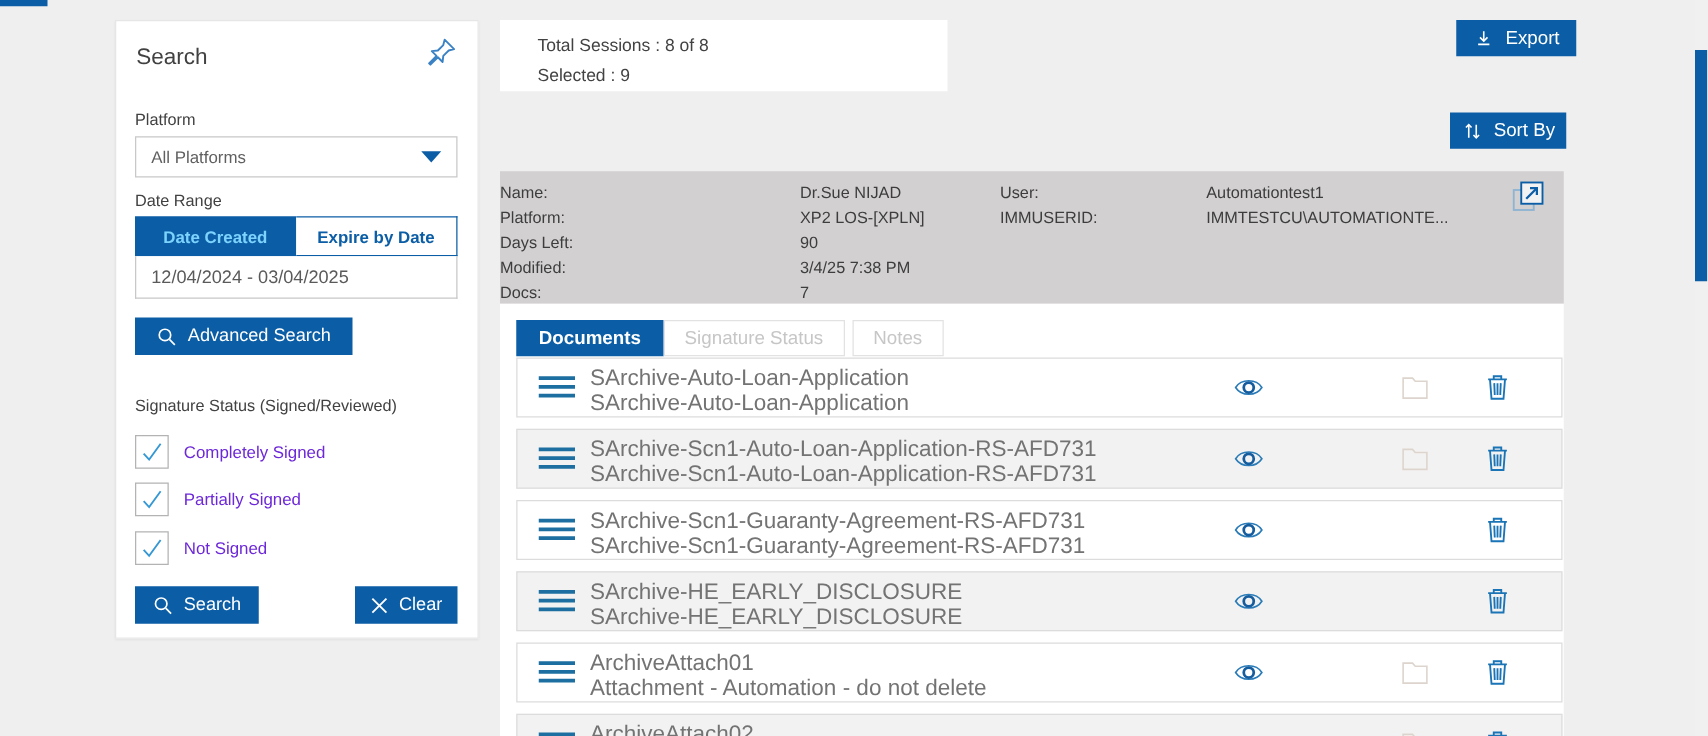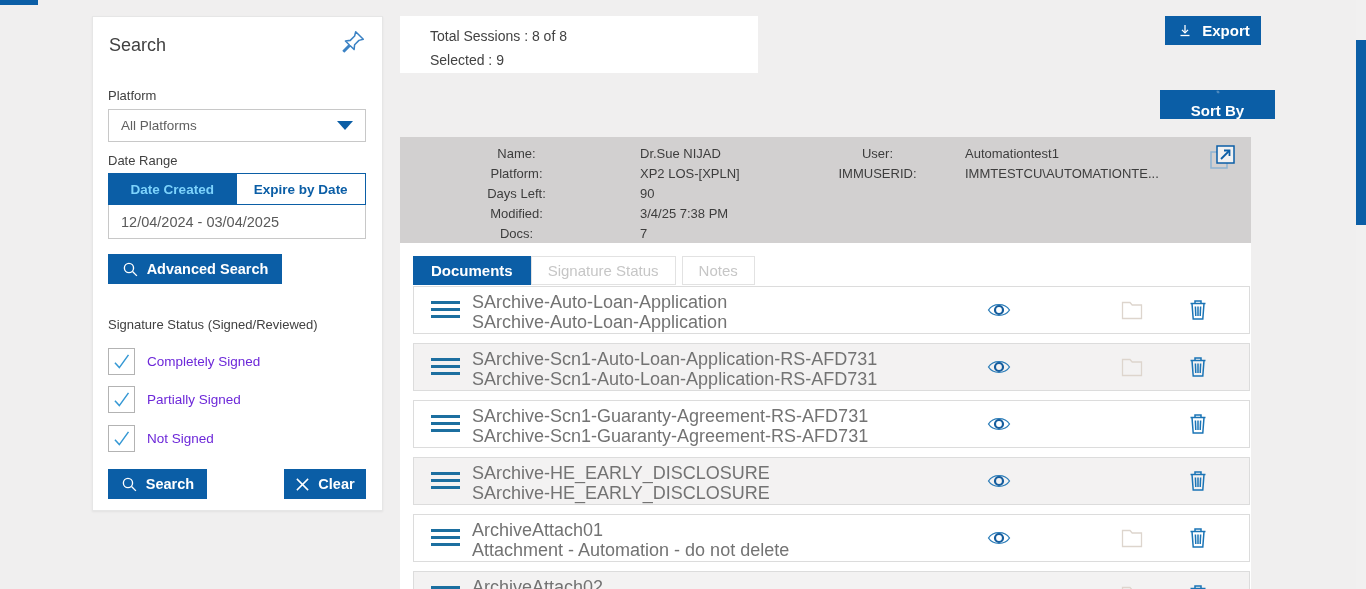--- a/index.html
+++ b/index.html
@@ -22,43 +22,43 @@
     border-right:8px solid transparent; border-top:9px solid #0b5ea6; }
   .dr-toggle { position:absolute; left:15px; right:16px; top:156px; height:32px; display:flex; }
   .dr-tab { flex:1; display:flex; align-items:center; justify-content:center;
     font-size:13.5px; font-weight:700; cursor:pointer; }
   .dr-tab.active { background:#0b5ea6; color:#7dd3fc; }
   .dr-tab.inactive { background:#fff; color:#0b5ea6; border:1px solid #0b5ea6; border-left:none; }
   .date-input { position:absolute; left:15px; right:16px; top:188px; height:34px;
     border:1px solid #c8c8c8; border-top:none; background:#fff; display:flex; align-items:center;
     padding:0 12px; font-size:14.5px; color:#5a5a5a; }
   .btn { background:#0b5ea6; color:#fff; border:none; display:inline-flex; align-items:center;
-    justify-content:center; gap:8px; font-size:14.5px; font-weight:700; cursor:pointer;
+    justify-content:center; gap:8px; font-size:14.5px; font-weight:400; cursor:pointer;
     font-family:"Liberation Sans", sans-serif; }
   .adv-btn { position:absolute; left:15px; top:237px; width:174px; height:30px; }
   .sig-label { top:300px; }
   .cb-row { position:absolute; left:15px; display:flex; align-items:center; gap:12px; }
   .cb-box { width:27px; height:27px; border:1px solid #b3b3b3; background:#fff; display:flex;
     align-items:center; justify-content:center; cursor:pointer; }
   .cb-label { font-size:13.5px; color:#6d28d9; }
   .search-btn { position:absolute; left:15px; top:452px; width:99px; height:30px; }
   .clear-btn { position:absolute; right:16px; top:452px; width:82px; height:30px; }
 
   
   .summary-box { position:absolute; left:400px; top:16px; width:358px; height:57px; background:#fff;
     padding:8px 0 0 30px; }
   .summary-line { font-size:14px; color:#424242; line-height:24px; }
   .export-btn { position:absolute; left:1165px; top:16px; width:96px; height:29px; font-size:15px; }
-  .sort-btn { position:absolute; left:1160px; top:90px; width:115px; height:29px; font-size:15px;flex-direction:column; }
+  .sort-btn { position:absolute; left:1160px; top:90px; width:93px; height:29px; font-size:15px; }
 
   
   .session-card { position:absolute; left:400px; top:137px; width:851px; height:106px; background:#d2d0d0; }
   .sess-grid { position:absolute; top:7px; left:0; font-size:13px; color:#3d3d3d; line-height:20px; }
   .sess-grid .frow { display:flex; }
-  .sess-grid .flabel { text-align:center; }
+  .sess-grid .flabel { text-align:left; }
   .sg-left .flabel { width:233px; }
   .sg-left .fvalue { padding-left:7px; }
   .sg-right { left:400px; }
   .sg-right .flabel { width:155px; }
   .sg-right .fvalue { padding-left:10px; }
   .open-session { position:absolute; left:808px; top:5px; width:30px; height:32px; cursor:pointer; }
 
   
   .content { position:absolute; left:400px; top:243px; width:851px; height:422px; background:#fff; overflow:hidden; }
   .tabbar { position:absolute; left:13px; top:13px; display:flex; }

